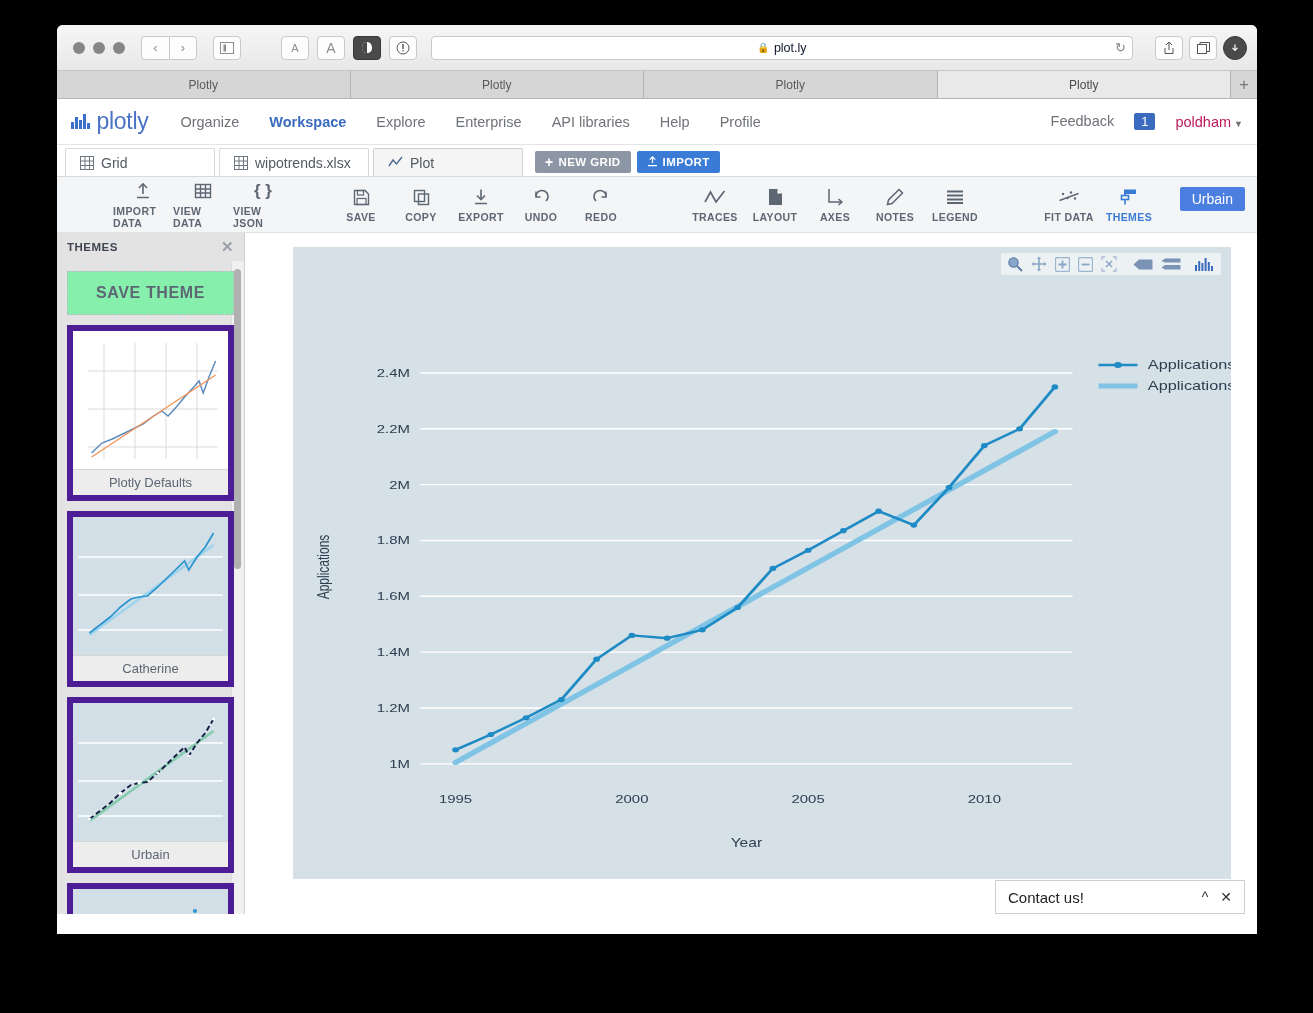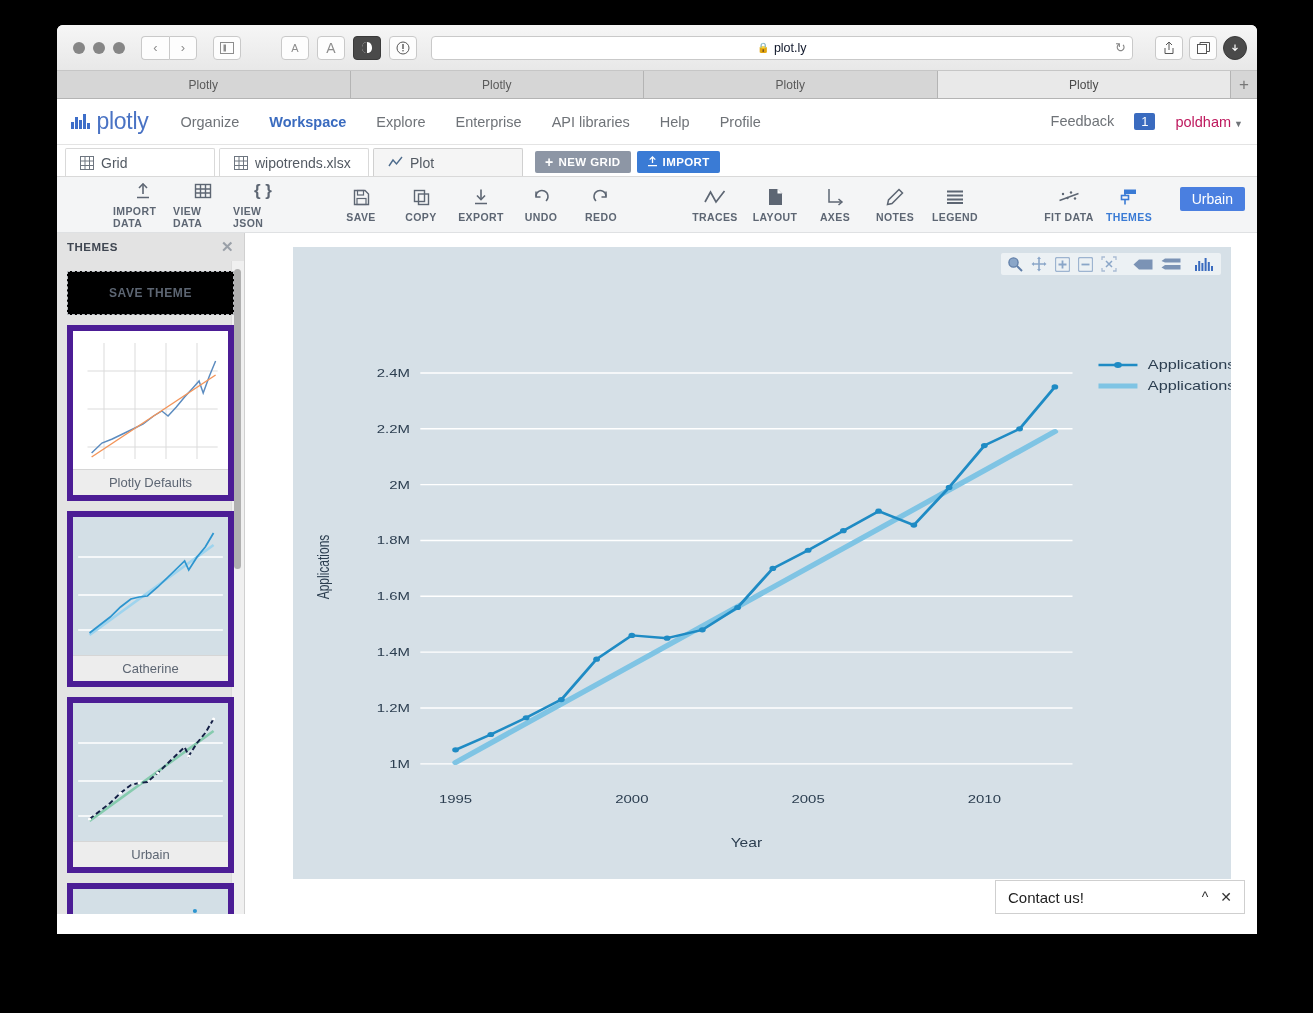--- a/index.html
+++ b/index.html
@@ -106,22 +106,22 @@
   }
 
   
   .main { display:flex; height:681px; }
   .sidebar { width:188px; background:#e3e3e3; position:relative; border-right:1px solid #d0d0d0; }
   .sb-head { height:28px; display:flex; align-items:center; padding:0 10px;
              font-size:11.5px; font-weight:bold; letter-spacing:.5px; color:#3f4651; }
   .sb-close { margin-left:auto; color:#9aa0a8; font-size:15px; }
   .sb-body { position:absolute; top:28px; left:0; right:0; bottom:0; overflow:hidden; padding:10px; }
   .save-theme {
-    height:44px; border:1px dashed #b9bcc0; background:#000000; display:flex;
-    align-items:center; justify-content:center; font-size:12px; font-weight:bold;
+    height:44px; border:1px dashed #b9bcc0; background:#86efac; display:flex;
+    align-items:center; justify-content:center; font-size:16px; font-weight:bold;
     letter-spacing:.6px; color:#5d6673; margin-bottom:10px;
   }
   .theme-card { background:#8b5cf6; border:6px solid #4c1d95; margin-bottom:10px; }
   .theme-thumb { height:138px; position:relative; overflow:hidden; }
   .theme-thumb svg { display:block; width:100%; height:100%; }
   .theme-name { height:26px; background:#ededed; border-top:1px solid #d6d6d6;
                 display:flex; align-items:center; justify-content:center;
                 font-size:13px; color:#5d6673; }
   .sb-scroll { position:absolute; right:3px; top:36px; width:7px; height:300px;
                background:#b0b0b0; border-radius:4px; }

